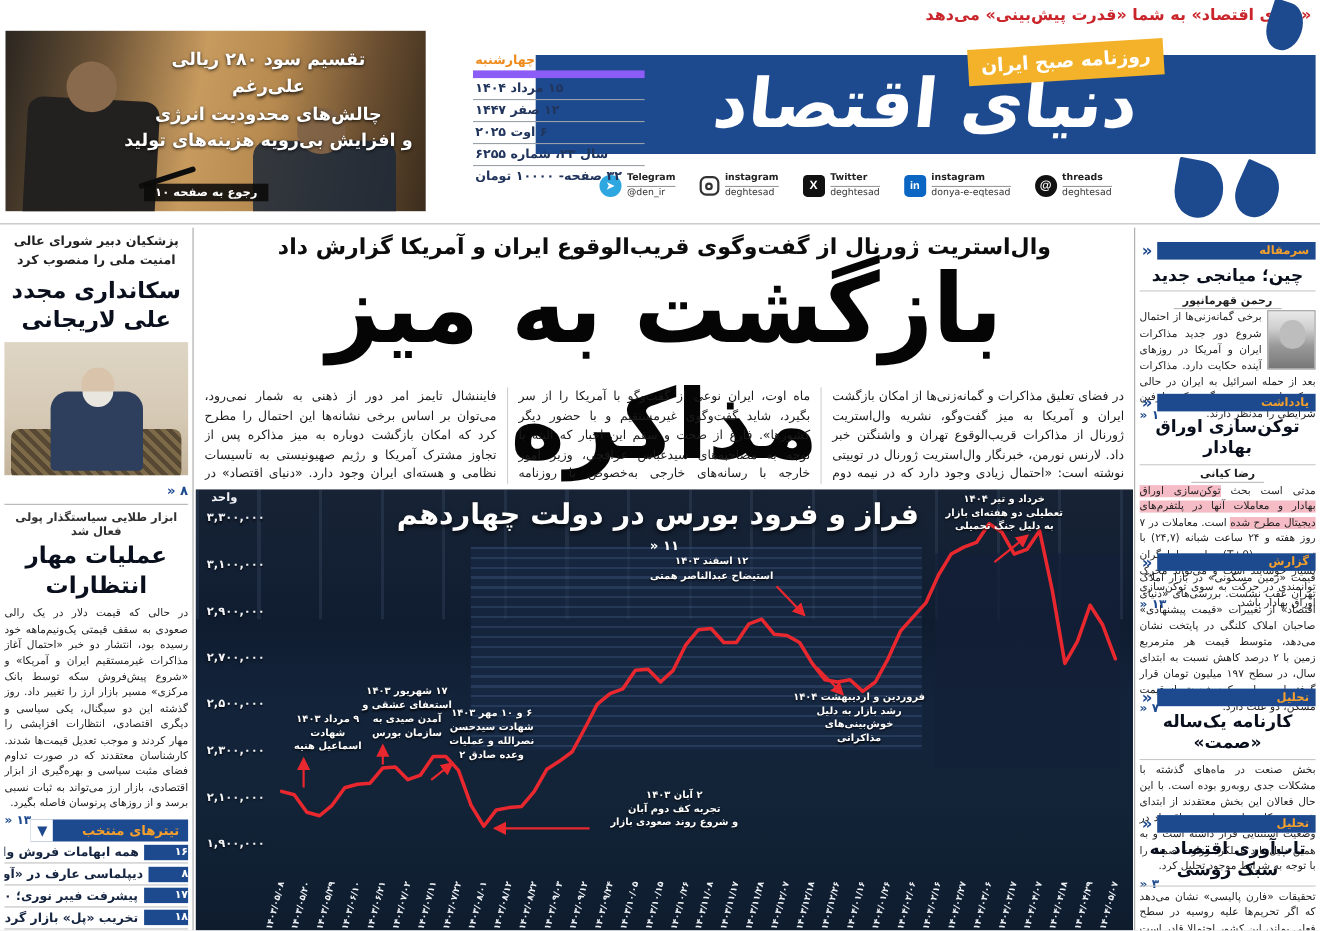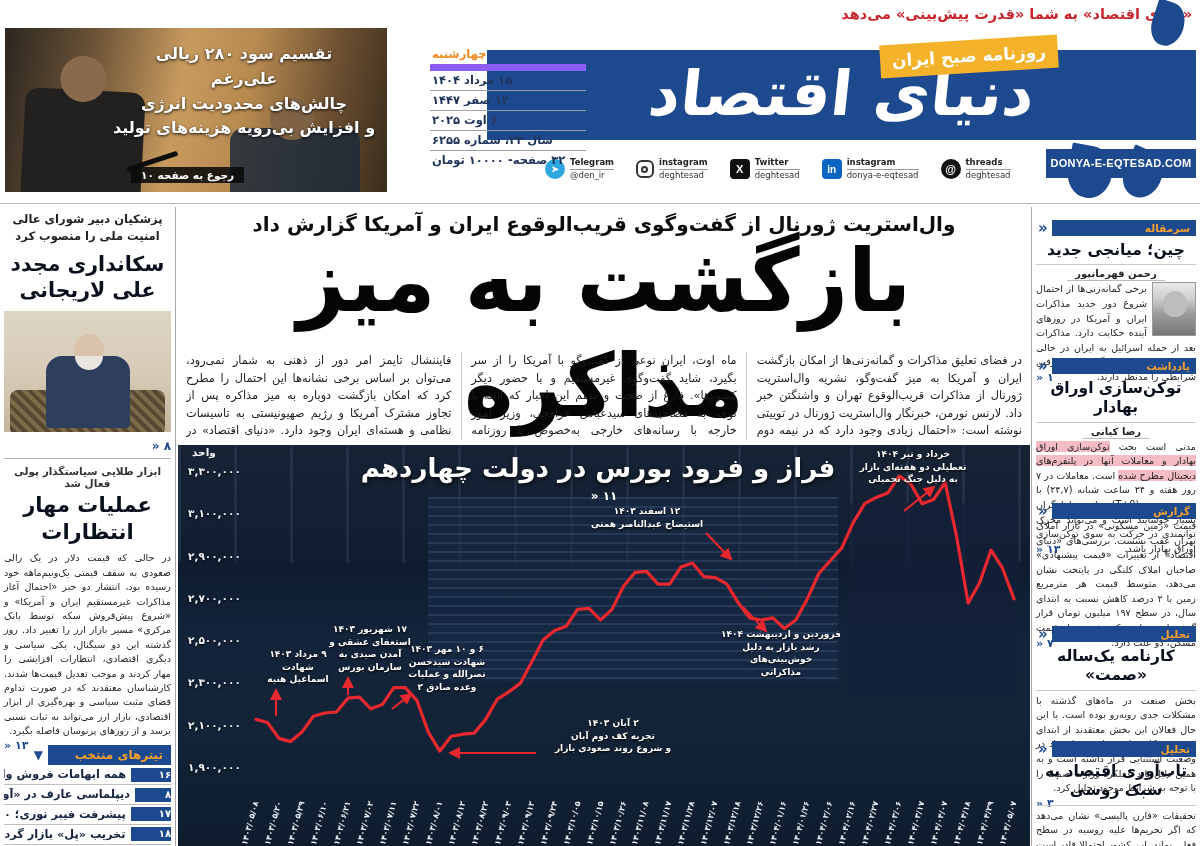--- a/index.html
+++ b/index.html
@@ -185,21 +185,20 @@
       </div>
       <div class="soc">
         <span class="sic threads">@</span>
         <span class="txt">
           <span class="nm">threads</span>
           <span class="hd">deghtesad</span>
         </span>
       </div>
     </div>
 
-  <div id="domain-box" class="abs">DONYA-E-EQTESAD.COM</div>
 
   <div id="photo-story" class="abs">
     <div class="sil" id="sil1"></div>
     <div class="sil" id="sil2"></div>
     <div id="mic"></div>
     <div id="photo-headline" style="white-space:pre-line;">تقسیم سود ۲۸۰ ریالی
 علی‌رغم
 چالش‌های محدودیت انرژی
 و افزایش بی‌رویه هزینه‌های تولید</div>
     <div id="photo-badge">رجوع به صفحه ۱۰</div>

